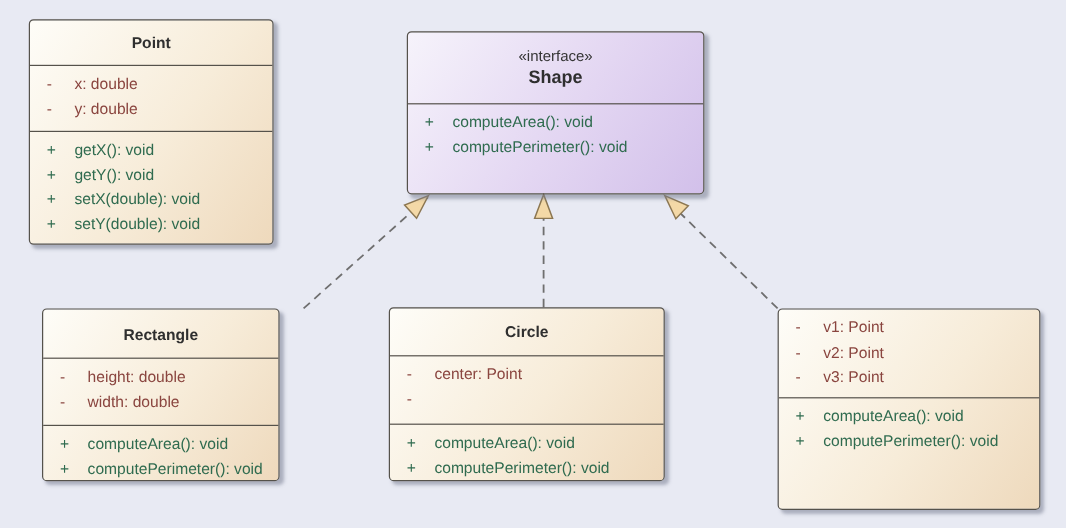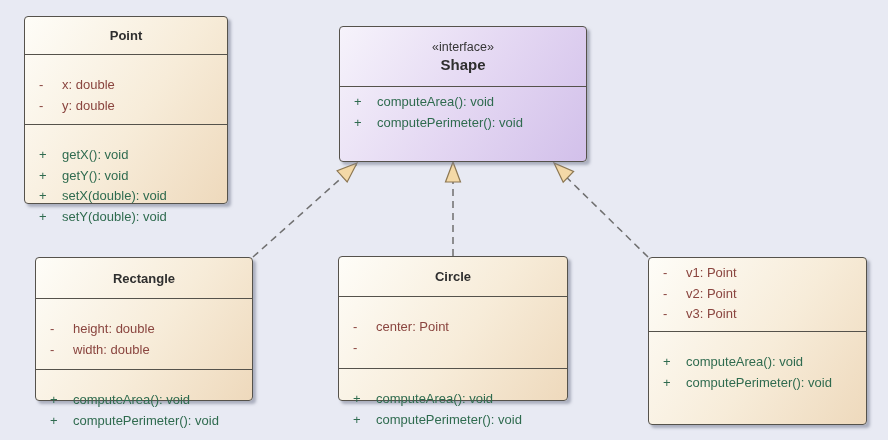--- a/index.html
+++ b/index.html
@@ -21,21 +21,20 @@
   .uml-box{
     position:absolute;
     border:1px solid #55524b;
     border-radius:4px;
     box-shadow:3px 3px 3px rgba(120,126,146,0.55);
     display:flex;flex-direction:column;
     box-sizing:border-box;
   }
   .class-style{
     background:linear-gradient(125deg,#fefdf8 0%,#f7ecd9 55%,#eed9bc 100%);
-    gap:15px;
   }
   .iface-style{
     background:linear-gradient(125deg,#f6f3fb 0%,#e3d6f2 55%,#d2c0ea 100%);
   }
   .box-title{
     border-bottom:1px solid #55524b;
     display:flex;flex-direction:column;
     align-items:center;justify-content:center;
     font-weight:bold;font-size:13px;color:#2f2f2f;
     flex:none;
@@ -116,21 +115,21 @@
         <span class="vis">+</span>
         <span class="txt">computeArea(): void</span>
       </div>
       <div class="member op">
         <span class="vis">+</span>
         <span class="txt">computePerimeter(): void</span>
       </div>
     </div>
   </div>
 
-  <div class="uml-box class-style" style="left:35px;top:257px;width:218px;height:144px;">
+  <div class="uml-box class-style" style="left:35px;top:257px;width:198px;height:144px;">
     <div class="box-title" style="height:40px;">
       <span>Rectangle</span>
     </div>
     <div class="compartment attrs" style="height:56px;">
       <div class="member attr">
         <span class="vis">-</span>
         <span class="txt">height: double</span>
       </div>
       <div class="member attr">
         <span class="vis">-</span>
@@ -142,21 +141,21 @@
         <span class="vis">+</span>
         <span class="txt">computeArea(): void</span>
       </div>
       <div class="member op">
         <span class="vis">+</span>
         <span class="txt">computePerimeter(): void</span>
       </div>
     </div>
   </div>
 
-  <div class="uml-box class-style" style="left:338px;top:256px;width:230px;height:145px;">
+  <div class="uml-box class-style" style="left:324px;top:256px;width:230px;height:145px;">
     <div class="box-title" style="height:39px;">
       <span>Circle</span>
     </div>
     <div class="compartment attrs" style="height:57px;">
       <div class="member attr">
         <span class="vis">-</span>
         <span class="txt">center: Point</span>
       </div>
       <div class="member attr">
         <span class="vis">-</span>

